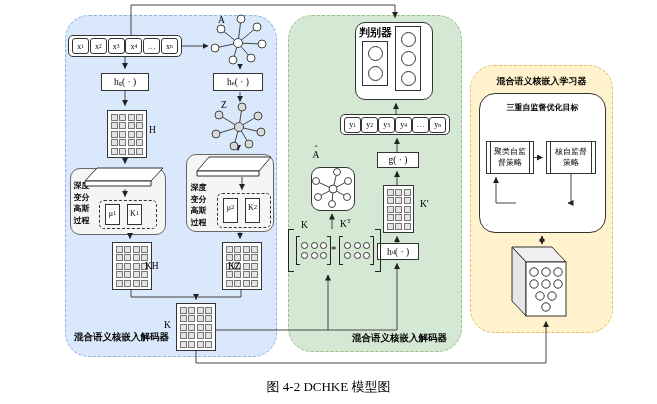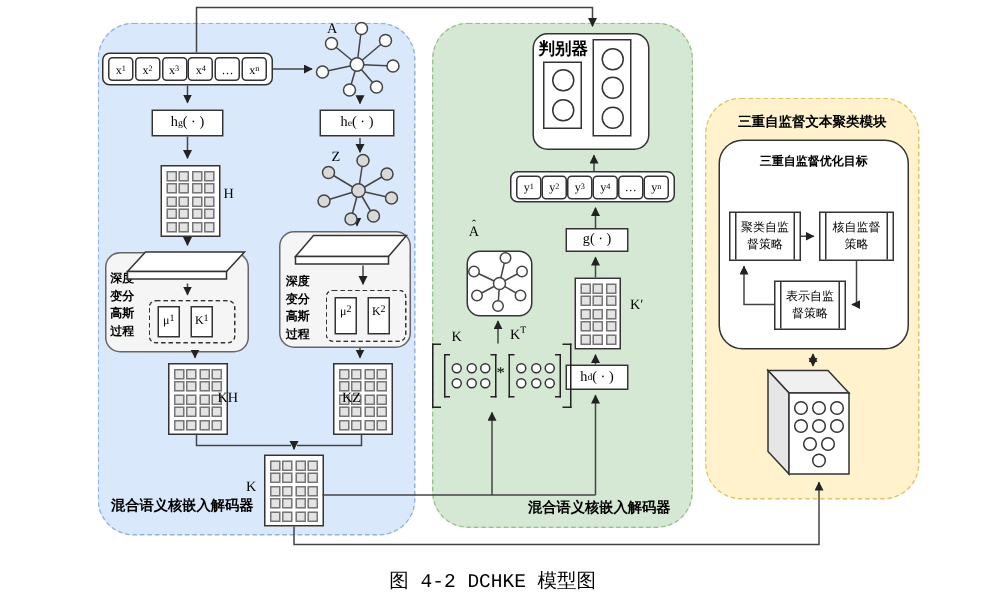--- a/index.html
+++ b/index.html
@@ -33,21 +33,21 @@
   .cmatc{width:7px;height:7px;}
   .brk{border:1.2px solid #222;background:transparent;}
   .brkl{border-right:none;}
   .brkr{border-left:none;}
   .process{background:#fff;border:1px solid #333;font-size:8px;line-height:1.3;display:flex;
            align-items:center;justify-content:center;text-align:center;padding:0 6px;}
   .process::before,.process::after{content:"";position:absolute;top:0;bottom:0;border-left:1px solid #333;}
   .process::before{left:3px;}
   .process::after{right:3px;}
   #caption{left:0;top:378px;width:657px;text-align:center;font-size:13px;
-           font-family:Liberation Mono, monospace;}
+           font-family:Liberation Serif, serif;}
   #overlay{position:absolute;left:0;top:0;width:657px;height:404px;pointer-events:none;z-index:5;}
   .ahat{display:flex;flex-direction:column;align-items:center;line-height:1;}
   .ahat .hat{font-size:8px;height:5px;}
 </style>
 </head>
 <body>
 
 <div id="canvas">
 
   <div class="abs panel" id="learner-panel"></div>
@@ -315,32 +315,29 @@
         <span class="circ cmatc"></span>
         <span class="circ cmatc"></span>
         <span class="circ cmatc"></span>
       </span>
     <span class="abs brk brkr" style="left:82px;top:7px;width:4px;height:29px;"></span>
     <span class="abs brk brkr" style="left:87px;top:0;width:6px;height:43px;"></span>
   </div>
 
   <div class="abs cn" style="left:352px;top:332px;font-size:9.5px;">混合语义核嵌入解码器</div>
 
-  <div class="abs cn" style="left:470px;top:75px;width:143px;text-align:center;font-size:9px;">三重自监督文本聚类模块</div>
+  <div class="abs cn" style="left:470px;top:75px;width:143px;text-align:center;font-size:9px;">混合语义核嵌入学习器</div>
   <div class="abs box" style="left:479px;top:93px;width:127px;height:140px;border-radius:16px;"></div>
   <div class="abs cn" style="left:484px;top:102px;width:117px;text-align:center;font-size:8px;">三重自监督优化目标</div>
 
   <div class="abs process" style="left:486px;top:141px;width:48px;height:33px;">
     <span>聚类自监督策略</span>
   </div>
   <div class="abs process" style="left:546px;top:141px;width:50px;height:33px;">
     <span>核自监督策略</span>
-  </div>
-  <div class="abs process" style="left:516px;top:187px;width:48px;height:33px;">
-    <span>表示自监督策略</span>
   </div>
 
   <div class="abs" id="caption">图 4-2 DCHKE 模型图</div>
 
   <svg id="overlay" viewBox="0 0 657 404">
     <defs>
       <marker id="ah" markerWidth="8" markerHeight="8" refX="5.5" refY="3" orient="auto">
         <path d="M0,0 L6,3 L0,6 z" fill="#222"></path>
       </marker>
     </defs>

